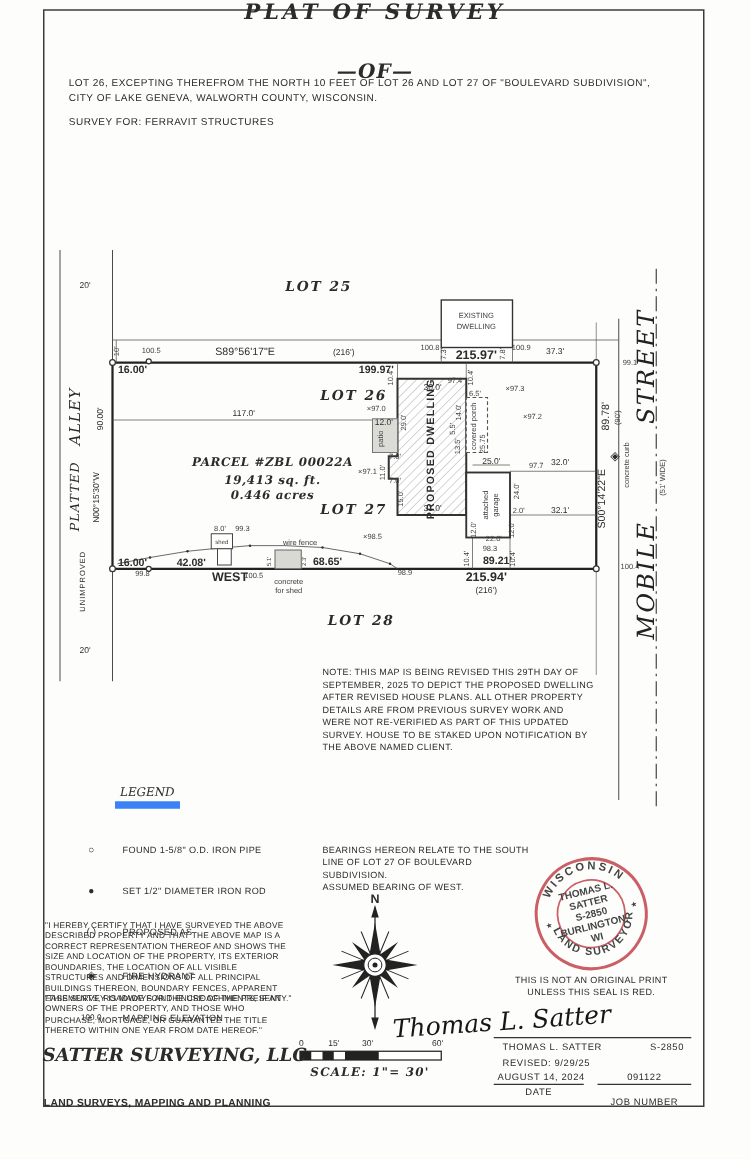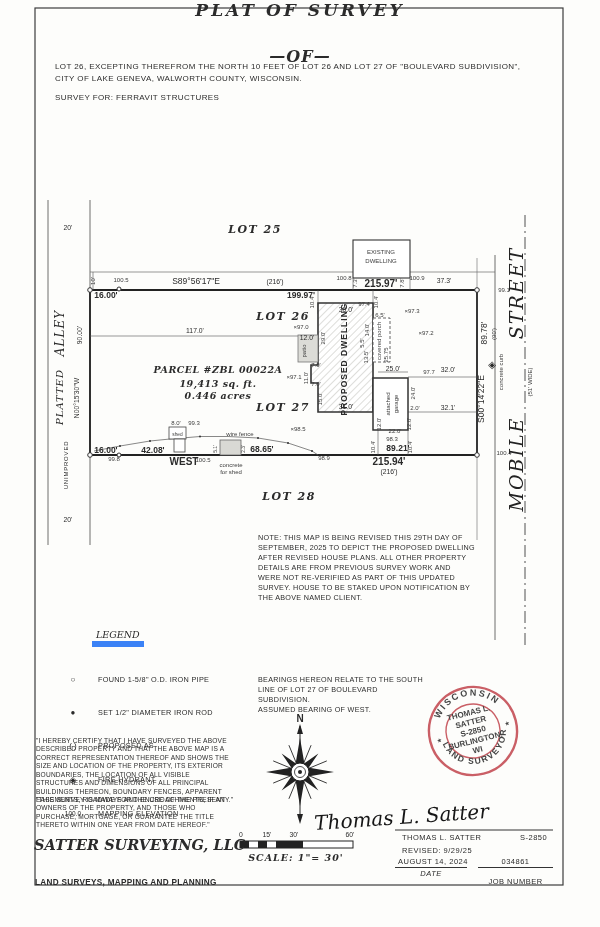--- a/index.html
+++ b/index.html
@@ -334,24 +334,26 @@
 <div class="ov note" style="left:237px;top:675px;width:170px;margin-left:21px;">BEARINGS HEREON RELATE TO THE SOUTH
 LINE OF LOT 27 OF BOULEVARD SUBDIVISION.
 ASSUMED BEARING OF WEST.</div>
 
 <div class="ov tiny-note" style="left:36px;top:737px;width:198px;">"I HEREBY CERTIFY THAT I HAVE SURVEYED THE ABOVE DESCRIBED PROPERTY AND THAT THE ABOVE MAP IS A CORRECT REPRESENTATION THEREOF AND SHOWS THE SIZE AND LOCATION OF THE PROPERTY, ITS EXTERIOR BOUNDARIES, THE LOCATION OF ALL VISIBLE STRUCTURES AND DIMENSIONS OF ALL PRINCIPAL BUILDINGS THEREON, BOUNDARY FENCES, APPARENT EASEMENTS, ROADWAYS AND ENCROACHMENTS, IF ANY."</div>
 <div class="ov tiny-note" style="left:36px;top:796px;width:198px;">"THIS SURVEY IS MADE FOR THE USE OF THE PRESENT OWNERS OF THE PROPERTY, AND THOSE WHO PURCHASE, MORTGAGE, OR GUARANTEE THE TITLE THERETO WITHIN ONE YEAR FROM DATE HEREOF."</div>
 
 <div class="ov firm-name" style="left:34px;top:824px;margin-top:12px;">SATTER SURVEYING, LLC</div>
 <div class="ov firm-tag" style="left:35px;top:878px;">LAND SURVEYS, MAPPING AND PLANNING</div>
 
+<div class="ov c note" style="left:405px;top:779px;width:136px;">THIS IS NOT AN ORIGINAL PRINT
+UNLESS THIS SEAL IS RED.</div>
 
 <div class="ov sig-small" style="left:402px;top:833px;">THOMAS L. SATTER</div>
 <div class="ov sig-small" style="left:520px;top:833px;">S-2850</div>
 <div class="ov sig-small" style="left:402px;top:846px;">REVISED:  9/29/25</div>
 <div class="ov sig-small" style="left:398px;top:857px;">AUGUST 14, 2024</div>
 <div class="ov sig-line" style="left:395px;top:867px;width:72px;"></div>
-<div class="ov sig-small c" style="left:395px;top:869px;width:72px;font-style:italic;">DATE</div>
-<div class="ov sig-small c" style="left:478px;top:857px;width:75px;">034861</div>
+<div class="ov sig-small c" style="left:395px;top:869px;width:72px;">DATE</div>
+<div class="ov sig-small c" style="left:478px;top:857px;width:75px;">091122</div>
 <div class="ov sig-line" style="left:478px;top:867px;width:75px;"></div>
 <div class="ov sig-small c" style="left:478px;top:877px;width:75px;">JOB NUMBER</div>
 
 </div>
 
 </body></html>

